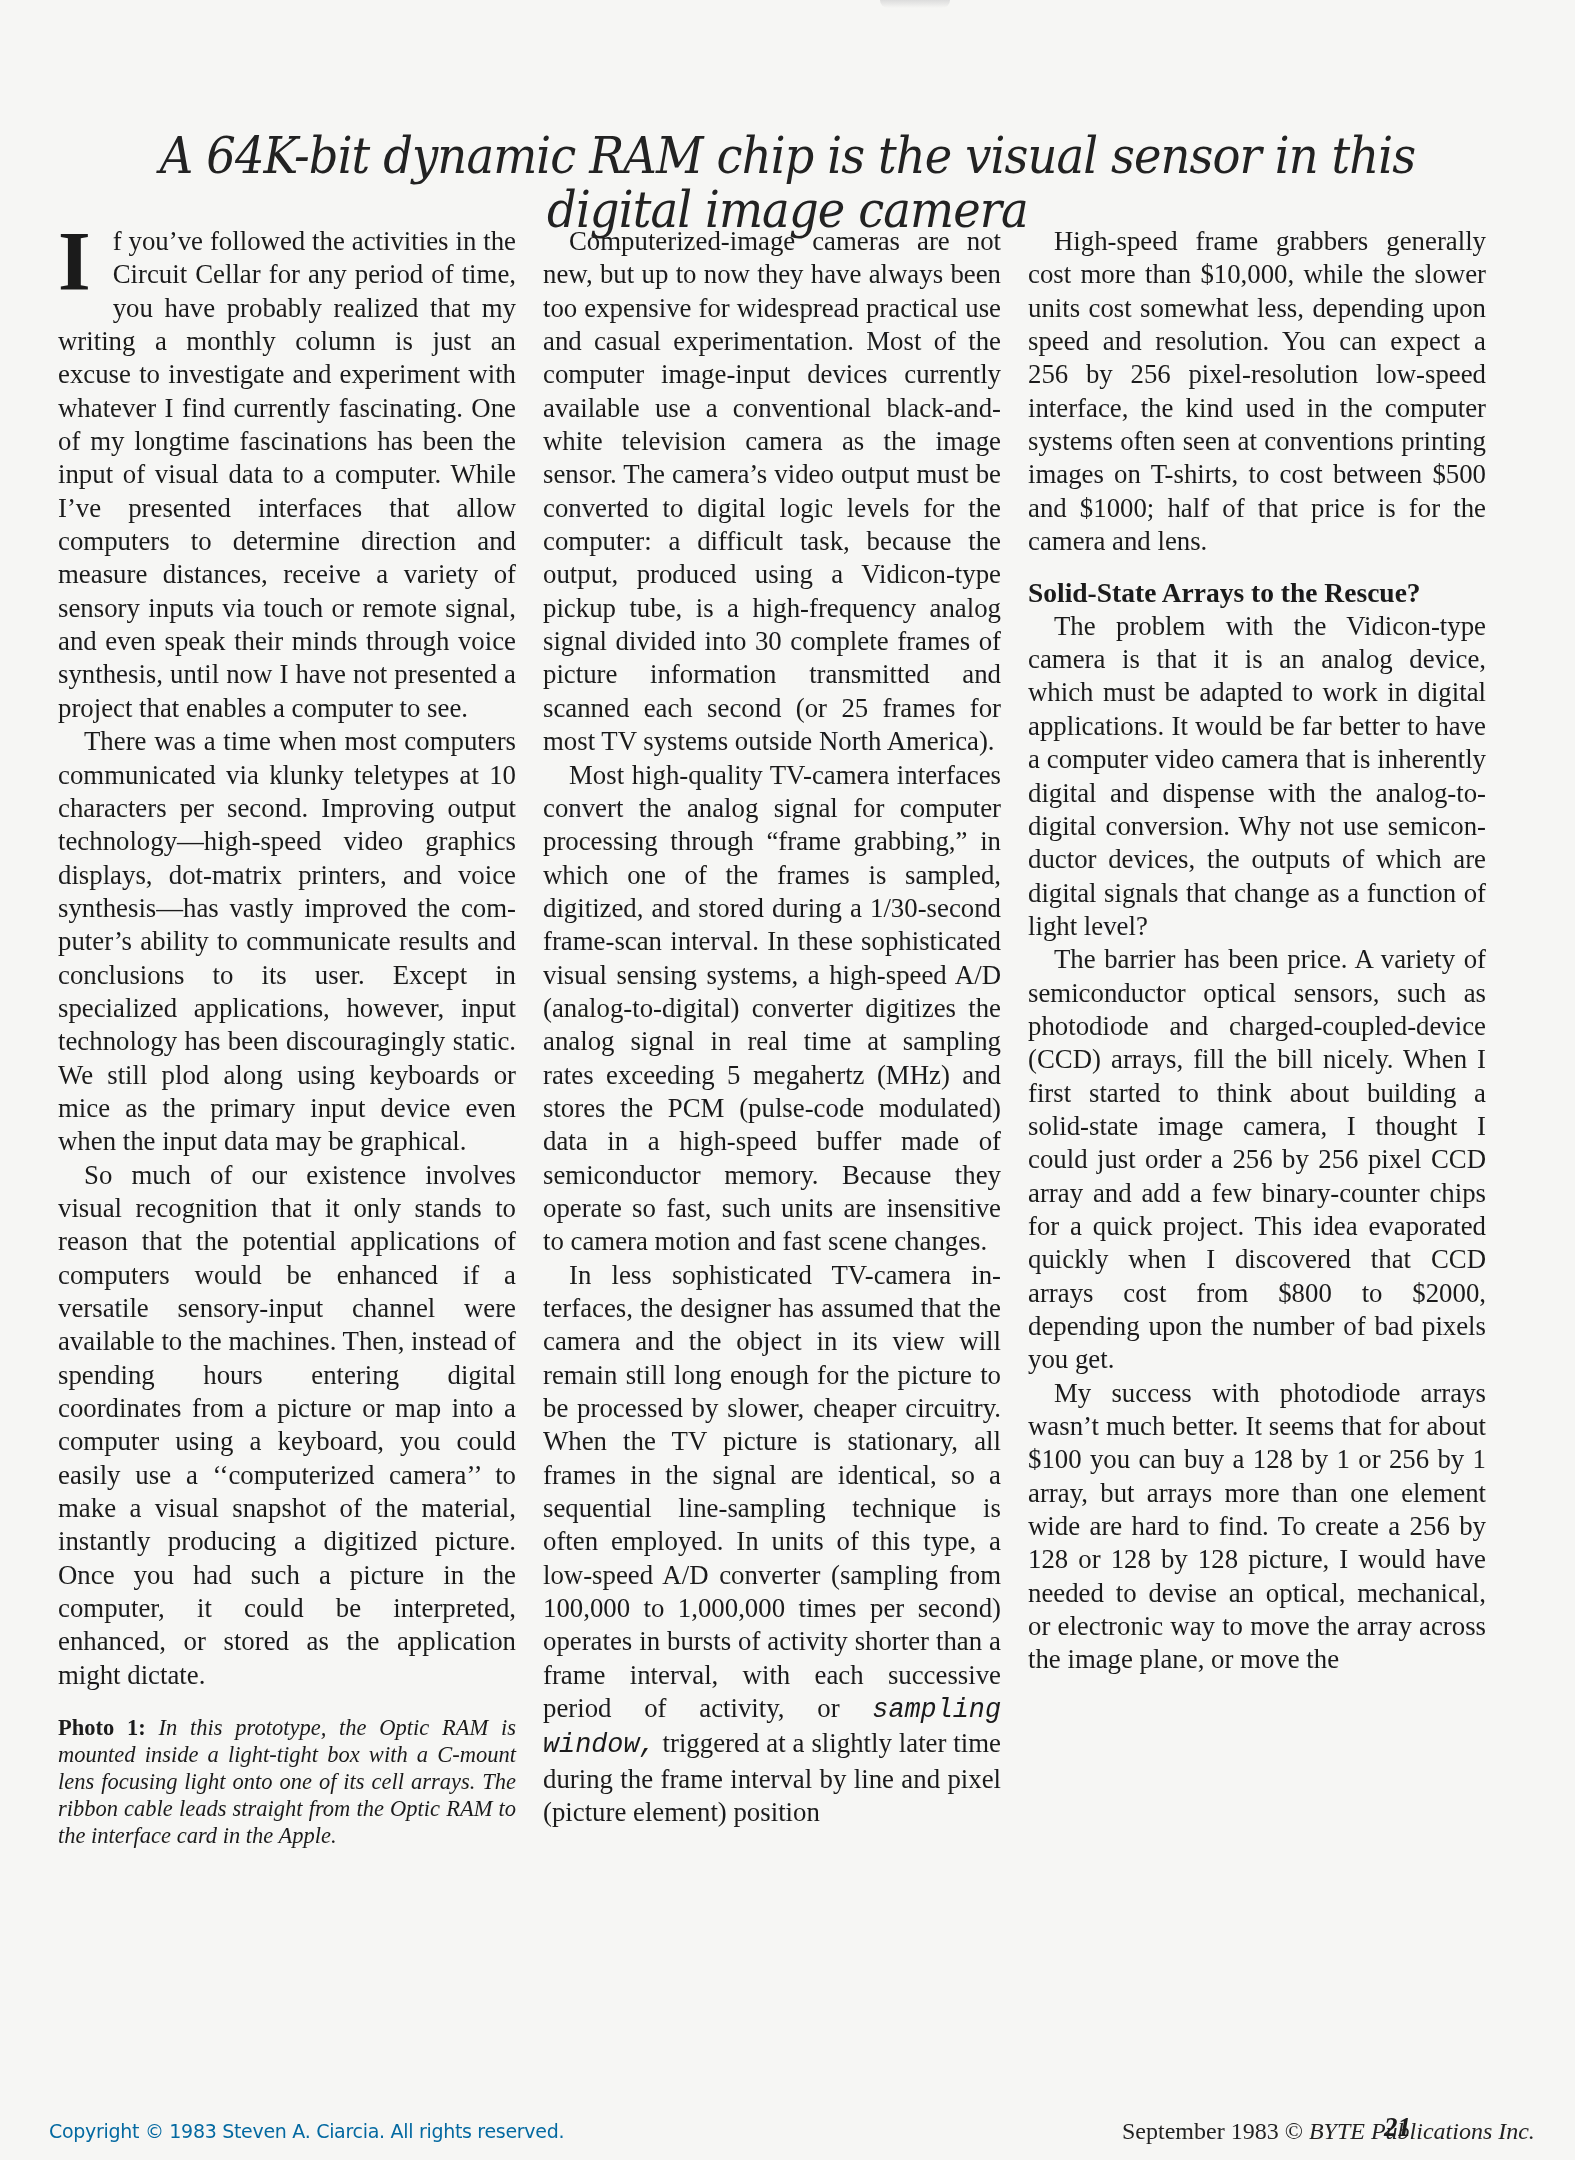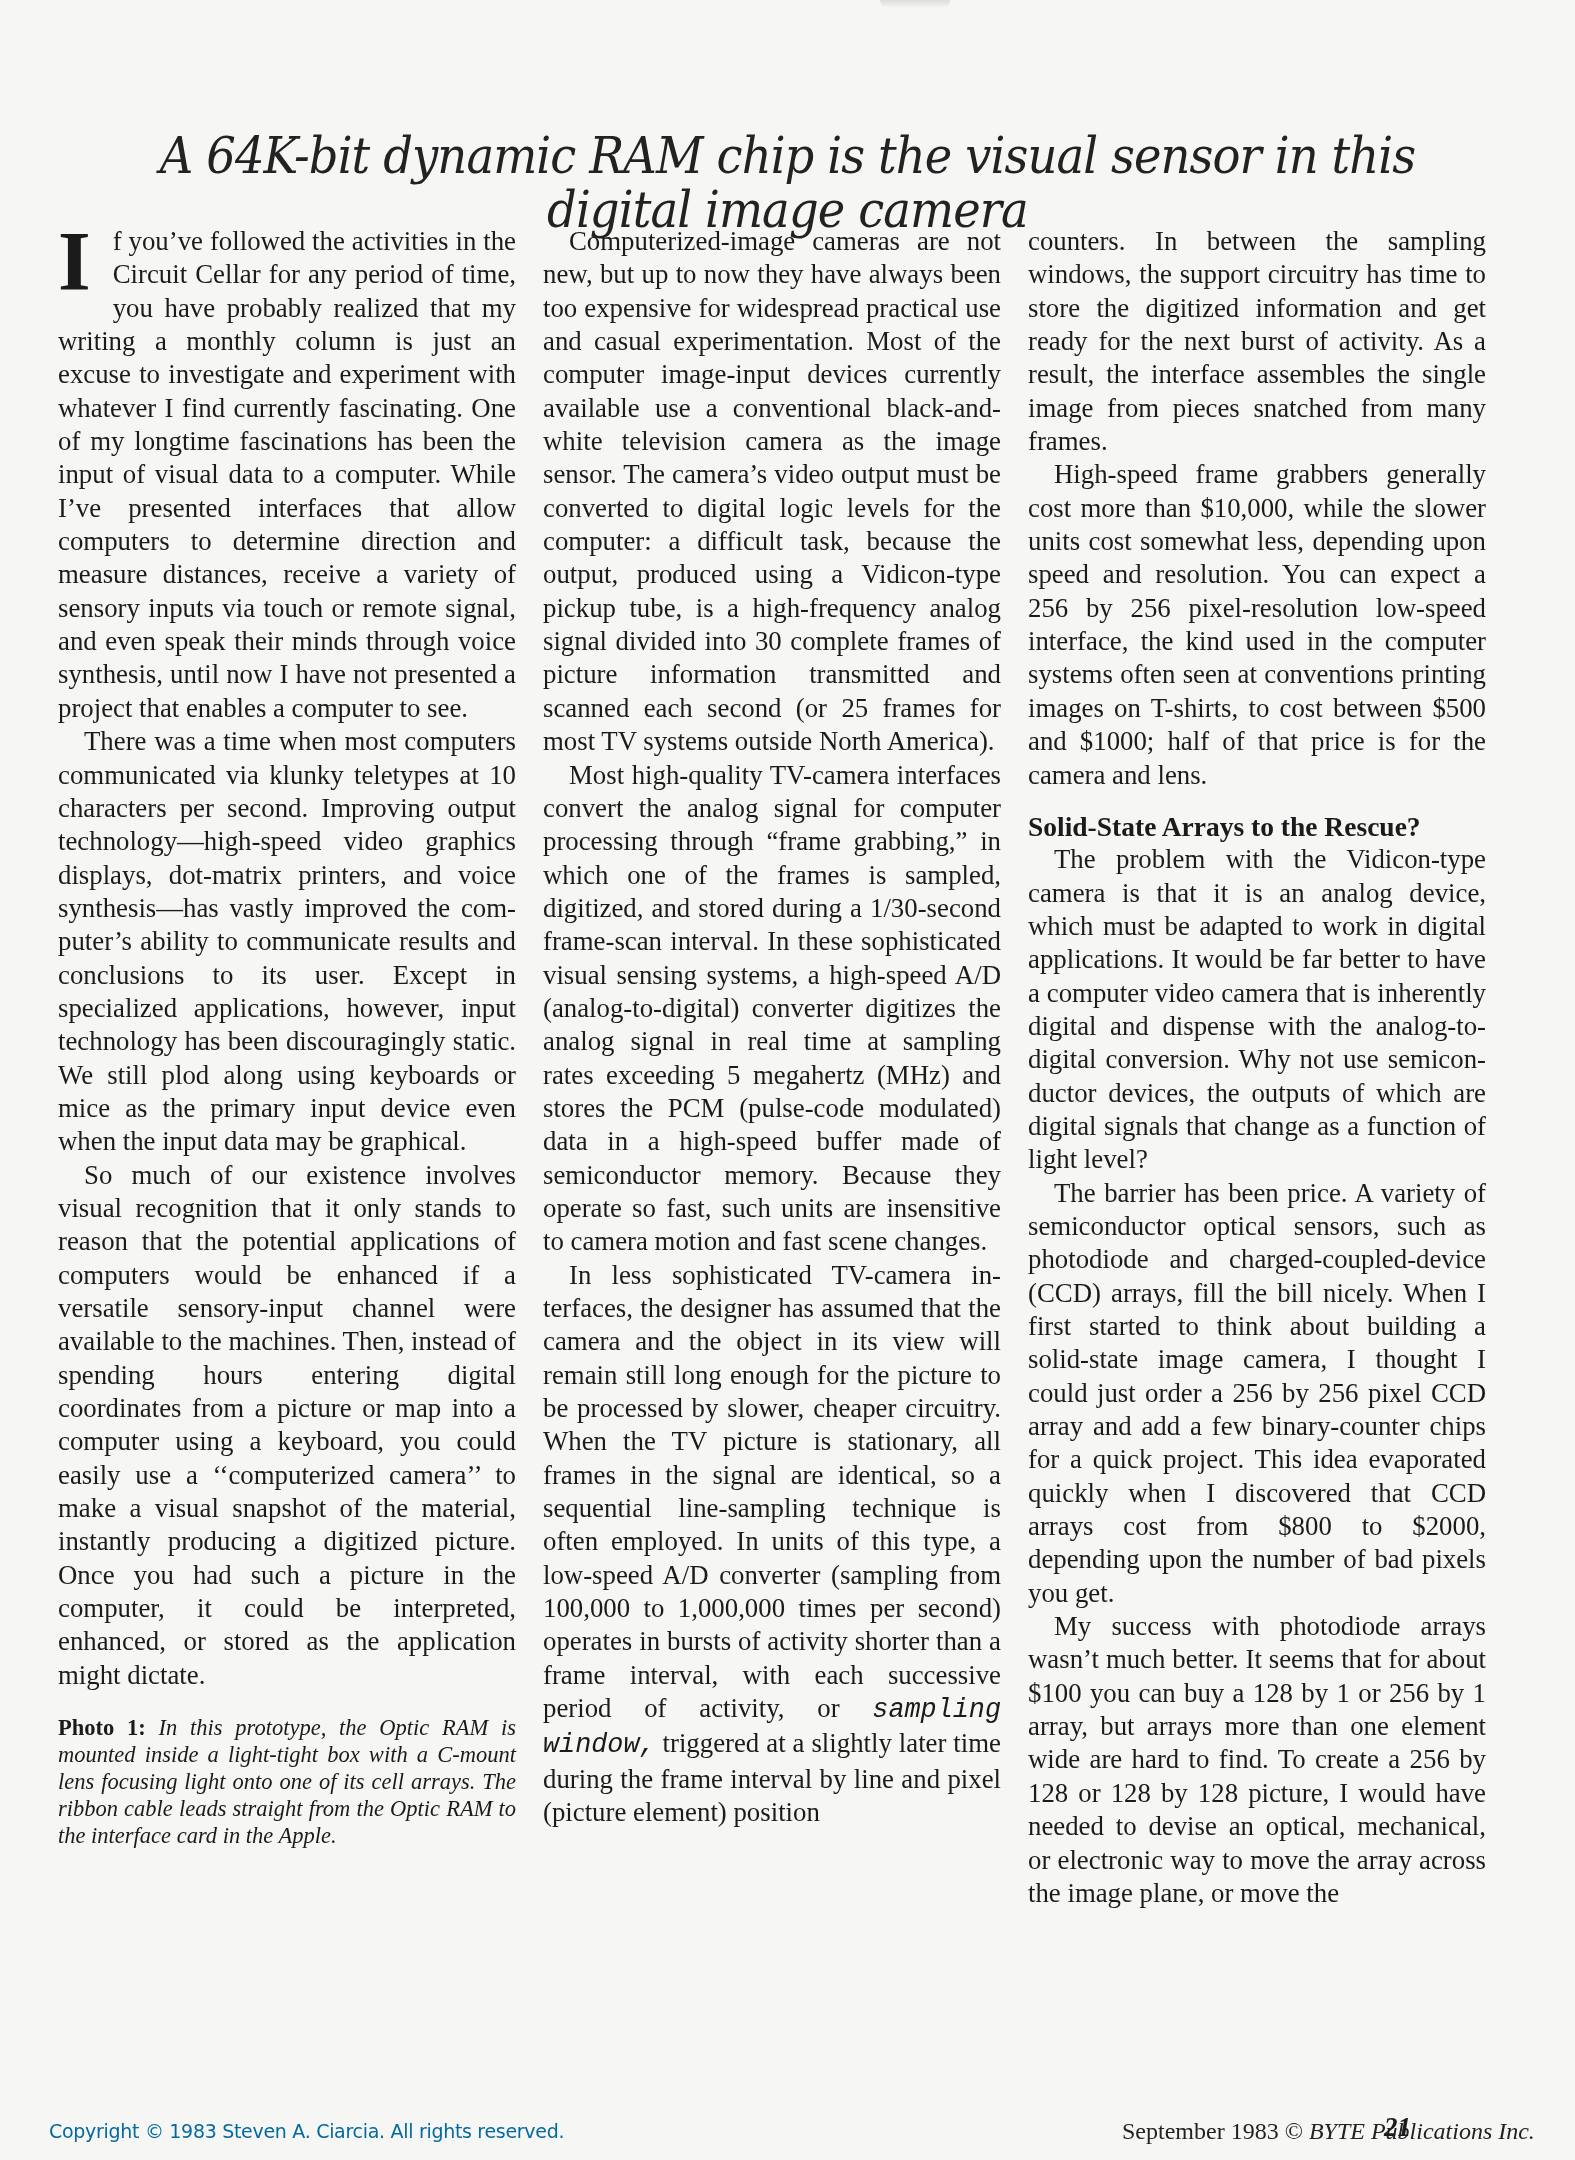--- a/index.html
+++ b/index.html
@@ -139,21 +139,20 @@
     </div>
   </div>
 
   <div class="col">
     <p>Computerized-image cameras are not new, but up to now they have always been too expensive for wide­spread practical use and casual ex­perimentation. Most of the computer image-input devices currently avail­able use a conventional black-and-white television camera as the image sensor. The camera’s video output must be converted to digital logic levels for the computer: a difficult task, because the output, produced using a Vidicon-type pickup tube, is a high-frequency analog signal di­vided into 30 complete frames of pic­ture information transmitted and scanned each second (or 25 frames for most TV systems outside North America).</p>
     <p>Most high-quality TV-camera inter­faces convert the analog signal for computer processing through “frame grabbing,” in which one of the frames is sampled, digitized, and stored dur­ing a 1/30-second frame-scan interval. In these sophisticated visual sensing systems, a high-speed A/D (analog-to-digital) converter digitizes the analog signal in real time at sampling rates exceeding 5 megahertz (MHz) and stores the PCM (pulse-code modulated) data in a high-speed buf­fer made of semiconductor memory. Because they operate so fast, such units are insensitive to camera mo­tion and fast scene changes.</p>
     <p><span>In less sophisticated TV-camera in­terfaces, the designer has assumed that the camera and the object in its view will remain still long enough for the picture to be processed by slower, cheaper circuitry. When the TV pic­ture is stationary, all frames in the signal are identical, so a sequential line-sampling technique is often em­ployed. In units of this type, a low-speed A/D converter (sampling from 100,000 to 1,000,000 times per second) operates in bursts of activity shorter than a frame interval, with each suc­cessive period of activity, or </span><span class="em">sampling window,</span><span> triggered at a slightly later time during the frame interval by line and pixel (picture element) position</span></p>
   </div>
 
   <div class="col">
-    <p class="no-indent">counters. In between the sampling windows, the support circuitry has time to store the digitized informa­tion and get ready for the next burst of activity. As a result, the interface assembles the single image from pieces snatched from many frames.</p>
     <p>High-speed frame grabbers gener­ally cost more than $10,000, while the slower units cost somewhat less, de­pending upon speed and resolution. You can expect a 256 by 256 pixel-resolution low-speed interface, the kind used in the computer systems often seen at conventions printing images on T-shirts, to cost between $500 and $1000; half of that price is for the camera and lens.</p>
     <h2 class="subhead spaced">Solid-State Arrays to the Rescue?</h2>
     <p>The problem with the Vidicon-type camera is that it is an analog device, which must be adapted to work in digital applications. It would be far better to have a computer video camera that is inherently digital and dispense with the analog-to-digital conversion. Why not use semicon­ductor devices, the outputs of which are digital signals that change as a function of light level?</p>
     <p>The barrier has been price. A va­riety of semiconductor optical sen­sors, such as photodiode and charged-coupled-device (CCD) ar­rays, fill the bill nicely. When I first started to think about building a solid-state image camera, I thought I could just order a 256 by 256 pixel CCD array and add a few binary-counter chips for a quick project. This idea evaporated quickly when I dis­covered that CCD arrays cost from $800 to $2000, depending upon the number of bad pixels you get.</p>
     <p>My success with photodiode arrays wasn’t much better. It seems that for about $100 you can buy a 128 by 1 or 256 by 1 array, but arrays more than one element wide are hard to find. To create a 256 by 128 or 128 by 128 picture, I would have needed to devise an optical, mechanical, or electronic way to move the array across the image plane, or move the</p>
   </div>
 
 </div>
 
 <div class="footer-left">Copyright © 1983 Steven A. Ciarcia. All rights reserved.</div>

